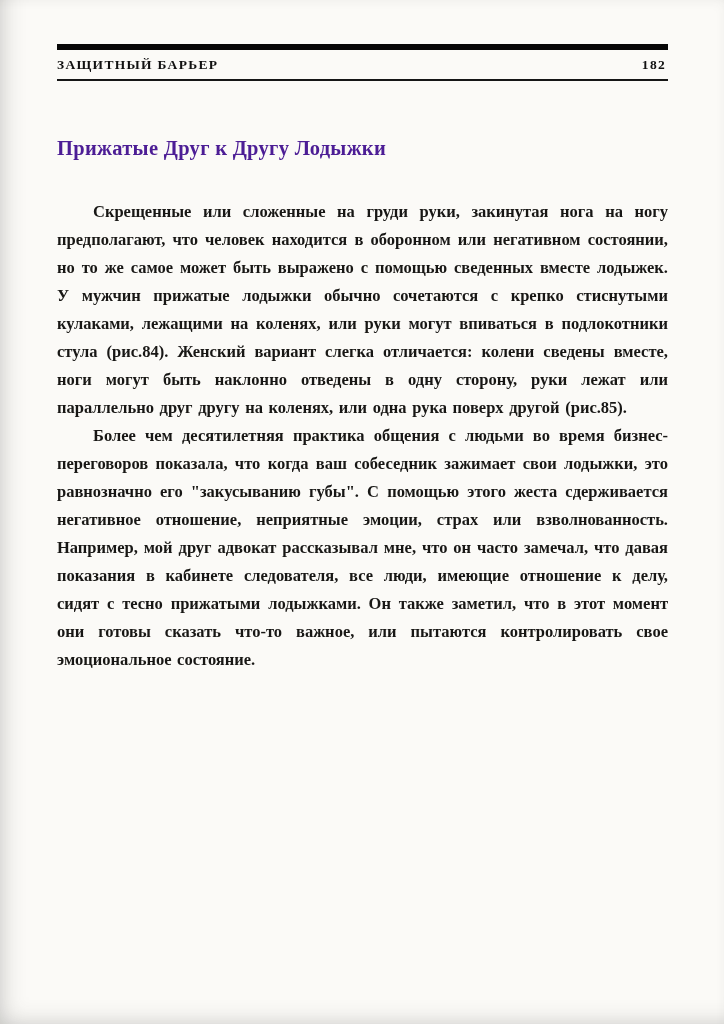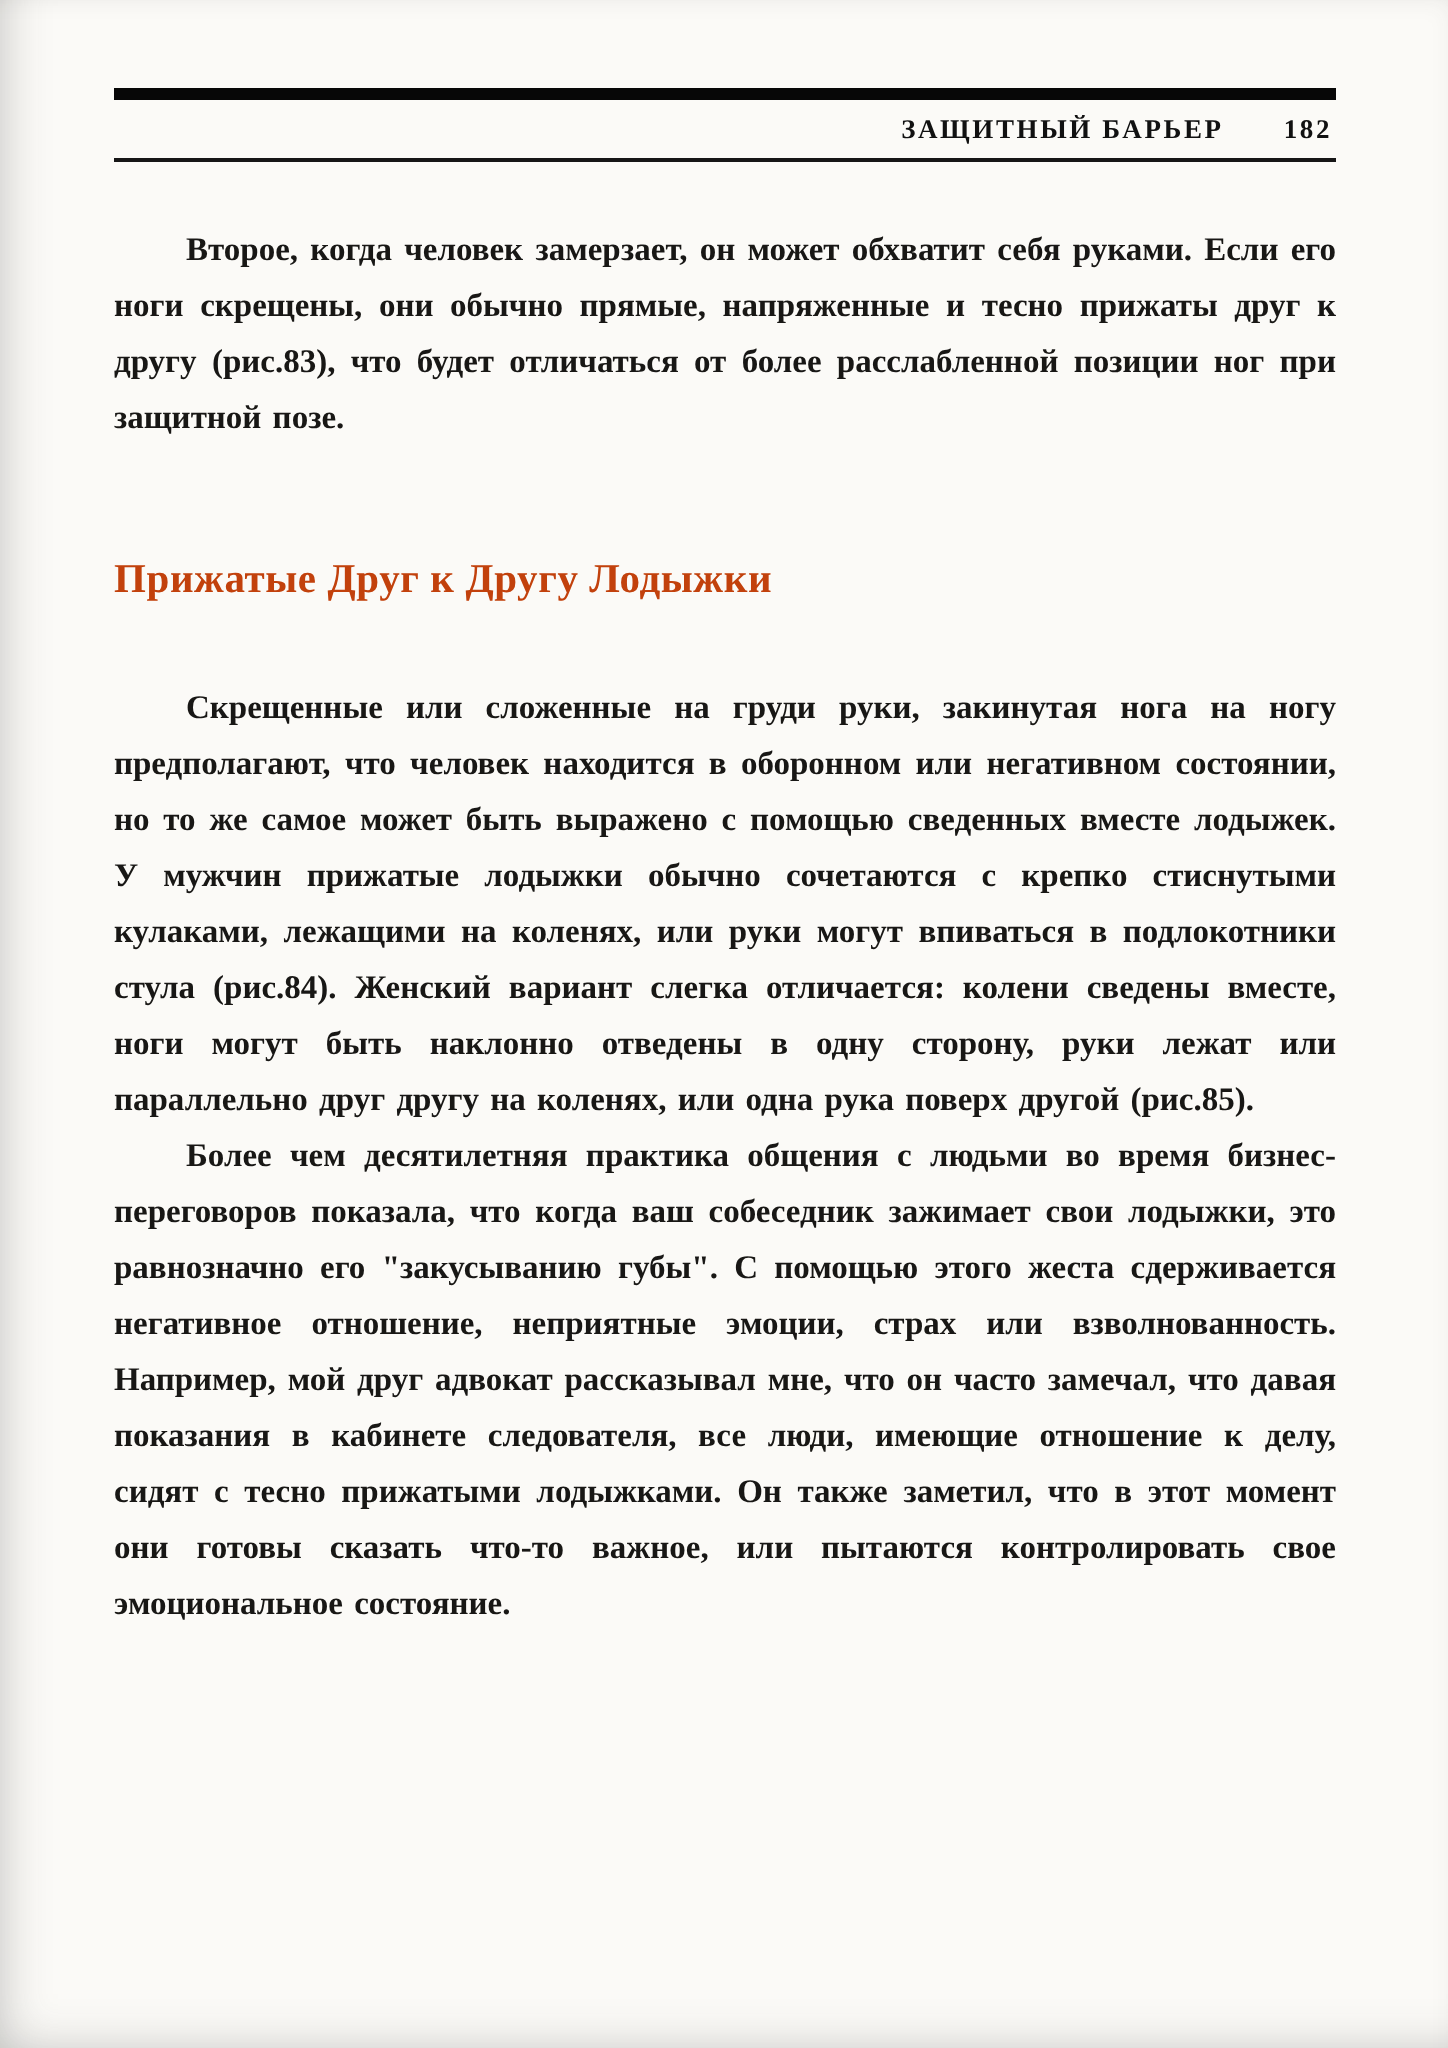--- a/index.html
+++ b/index.html
@@ -32,21 +32,21 @@
     left: 57px;
     top: 44px;
     width: 611px;
   }
   .rule-thick {
     height: 6px;
     background: #070707;
   }
   .running {
     display: flex;
-    justify-content: flex-end;
+    justify-content: space-between;
     align-items: baseline;
     gap: 30px;
     padding: 7px 2px 6px 0;
     font-weight: bold;
     font-size: 13.5px;
     letter-spacing: 1.3px;
     color: #111;
   }
   .rule-thin {
     height: 2px;
@@ -63,40 +63,39 @@
     text-align: justify;
     text-indent: 36px;
     word-spacing: 1.5px;
     color: #181715;
   }
   h2.section {
     margin: 56px 0 38px 0;
     font-size: 20.5px;
     font-weight: bold;
     letter-spacing: 0.3px;
-    color: #c2410c;
+    color: #4c1d95;
   }
 </style>
 </head>
 <body>
 
 <div class="page">
   <div class="inner">
 
     <div class="rule-thick"></div>
 
     <div class="running">
       <span>ЗАЩИТНЫЙ БАРЬЕР</span>
       <span>182</span>
     </div>
 
     <div class="rule-thin"></div>
 
     <div class="bodytext">
-      <p class="para">Второе, когда человек замерзает, он может обхватит себя руками. Если его ноги скрещены, они обычно прямые, напряженные и тесно прижаты друг к другу (рис.83), что будет отличаться от более расслабленной позиции ног при защитной позе.</p>
 
       <h2 class="section">Прижатые Друг к Другу Лодыжки</h2>
 
       <p class="para">Скрещенные или сложенные на груди руки, закинутая нога на ногу предполагают, что человек находится в оборонном или негативном состоянии, но то же самое может быть выражено с помощью сведенных вместе лодыжек. У мужчин прижатые лодыжки обычно сочетаются с крепко стиснутыми кулаками, лежащими на коленях, или руки могут впиваться в подлокотники стула (рис.84). Женский вариант слегка отличается: колени сведены вместе, ноги могут быть наклонно отведены в одну сторону, руки лежат или параллельно друг другу на коленях, или одна рука поверх другой (рис.85).</p>
       <p class="para">Более чем десятилетняя практика общения с людьми во время бизнес- переговоров показала, что когда ваш собеседник зажимает свои лодыжки, это равнозначно его "закусыванию губы". С помощью этого жеста сдерживается негативное отношение, неприятные эмоции, страх или взволнованность. Например, мой друг адвокат рассказывал мне, что он часто замечал, что давая показания в кабинете следователя, все люди, имеющие отношение к делу, сидят с тесно прижатыми лодыжками. Он также заметил, что в этот момент они готовы сказать что-то важное, или пытаются контролировать свое эмоциональное состояние.</p>
     </div>
 
   </div>
 </div>
 

